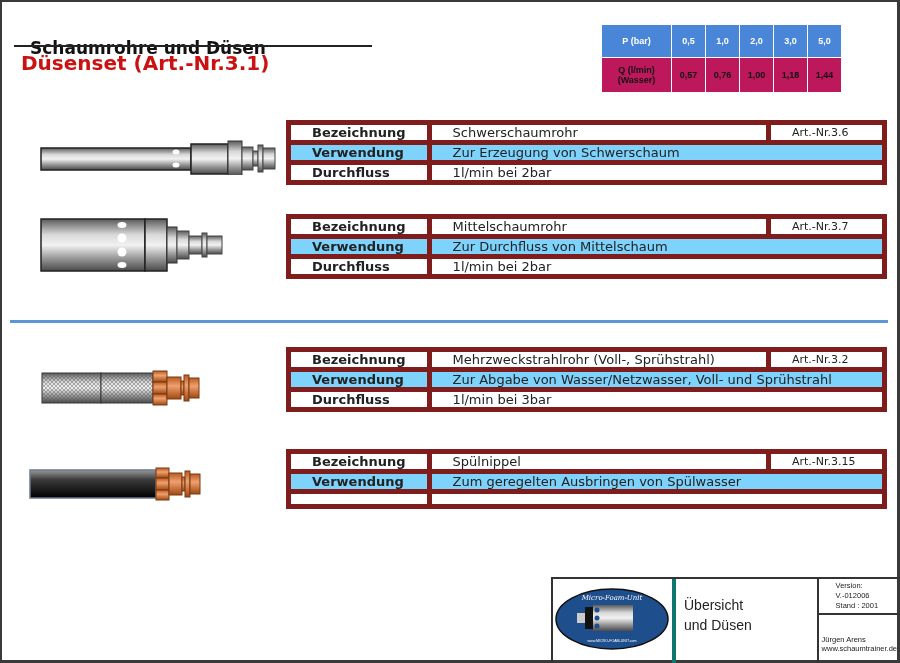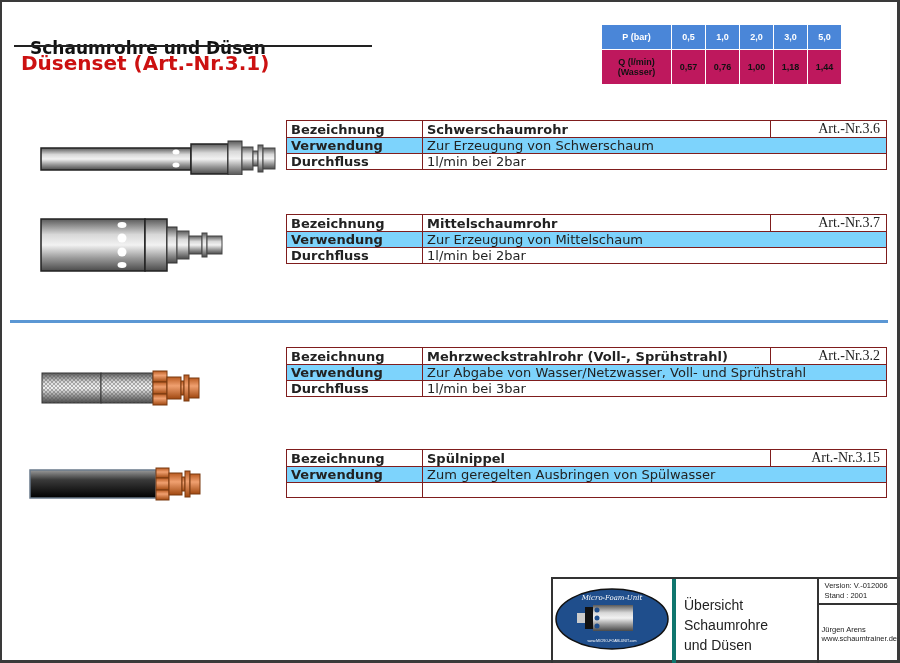--- a/index.html
+++ b/index.html
@@ -7,43 +7,43 @@
   body { font-family: "DejaVu Sans", sans-serif; position: relative; }
   .page { position: absolute; left: 0; top: 0; width: 900px; height: 663px; border: 2px solid #3a3a3a; border-right-width: 3px; border-bottom-width: 3px; background: #fff; }
 
   .title { position: absolute; left: 28px; top: 36px; font-size: 17px; font-weight: bold; color: #111; letter-spacing: 0; }
   .title-rule { position: absolute; left: 12px; top: 43px; width: 358px; height: 2px; background: #222; }
   .subtitle { position: absolute; left: 19px; top: 49px; font-size: 20px; font-weight: bold; color: #cc1111; }
 
   
   .flow { position: absolute; left: 599px; top: 22px; border-collapse: separate; border-spacing: 1px; font-family: "Liberation Sans", sans-serif; font-weight: bold; font-size: 9px; }
   .flow td { text-align: center; vertical-align: middle; }
-  .flow tr.hdr td { background: #4a86d8; color: #fff; height: 24px; margin-top: 28px; }
+  .flow tr.hdr td { background: #4a86d8; color: #fff; height: 32px; margin-top: 28px; }
   .flow tr.row td { background: #be185d; color: #111; height: 34px; }
   .flow td.c0 { width: 69px; }
   .flow td.cn { width: 33px; }
 
   
   .spec { position: absolute; left: 284px; width: 601px; border-collapse: collapse; font-family: "DejaVu Sans", sans-serif; font-size: 13px; color: #222; }
-  .spec td { border: 1px solid #7f1d1d; height: 15px; padding: 0 4px; vertical-align: middle; }
+  .spec td { border: 5px solid #7f1d1d; height: 15px; padding: 0 21px; vertical-align: middle; }
   .spec td.lbl { width: 136px; font-weight: bold; }
-  .spec td.name { font-weight: bold; }
-  .spec td.art { width: 116px; text-align: right; padding-right: 6px; font-size: 14px; font-family: Liberation Serif, serif; }
+  .spec td.name { font-weight: normal; }
+  .spec td.art { width: 116px; text-align: left; padding-right: 6px; font-size: 11px; }
   .spec tr.gray td { background: #7dd3fc; }
 
   .divider { position: absolute; left: 8px; top: 318px; width: 878px; height: 3px; background: #5b97d4; }
 
   .device { position: absolute; }
 
   
   .footer { position: absolute; left: 549px; top: 575px; width: 349px; height: 86px; border: 2px solid #333; border-right: none; border-bottom: none; display: flex; }
   .f-logo { width: 123px; border-right: 4px solid #0f766e; position: relative; }
   .f-title { width: 152px; border-right: 2px solid #333; padding: 16px 0 12px 8px; font-family: "Liberation Sans", sans-serif; font-size: 14px; line-height: 20px; color: #222; }
   .f-meta { flex: 1; display: flex; flex-direction: column; font-family: "Liberation Sans", sans-serif; font-size: 7.5px; color: #222; }
-  .f-meta .top { height: 56px; border-bottom: 2px solid #333; padding: 2px 6px; line-height: 10px; }
+  .f-meta .top { height: 56px; border-bottom: 2px solid #333; padding: 2px 17px; line-height: 10px; }
   .f-meta .bot { flex: 1; padding: 20px 3px; line-height: 9px; }
 </style>
 </head>
 <body>
 
 <div class="page">
 
   <div class="title">Schaumrohre und Düsen</div>
   <div class="title-rule"></div>
   <div class="subtitle">Düsenset (Art.-Nr.3.1)</div>
@@ -167,21 +167,21 @@
 
   <table class="spec" style="top:212px;">
     <tbody>
         <tr>
       <td class="lbl">Bezeichnung</td>
       <td class="name">Mittelschaumrohr</td>
       <td class="art">Art.-Nr.3.7</td>
     </tr>
     <tr class="gray">
       <td class="lbl">Verwendung</td>
-      <td colspan="2">Zur Erzeugung von Mittelschaum</td>
+      <td colspan="2">Zur Durchfluss von Mittelschaum</td>
     </tr>
     <tr>
       <td class="lbl">Durchfluss</td>
       <td colspan="2">1l/min bei 2bar</td>
     </tr>
   </tbody>
     </table>
 
   <table class="spec" style="top:345px;">
     <tbody>
@@ -228,21 +228,20 @@
         <rect x="32" y="28" width="8" height="22" fill="#111"></rect>
         <rect x="40" y="26" width="40" height="26" fill="url(#metal)"></rect>
         <circle cx="44" cy="31" r="2.5" fill="#1f4e8c"></circle>
         <circle cx="44" cy="39" r="2.5" fill="#1f4e8c"></circle>
         <circle cx="44" cy="47" r="2.5" fill="#1f4e8c"></circle>
         <text x="59" y="63" text-anchor="middle" font-family="Liberation Sans, sans-serif" font-size="3.6" fill="#fff">www.MICRO-FOAM-UNIT.com</text>
       </svg>
     </div>
     <div class="f-title">
       <div>Übersicht</div>
-      <div>Schaumrohre</div>
       <div>und Düsen</div>
     </div>
     <div class="f-meta">
       <div class="top">
         <div>Version: V.-012006</div>
         <div>Stand : 2001</div>
       </div>
       <div class="bot">
         <div>Jürgen Arens</div>
         <div>www.schaumtrainer.de</div>

